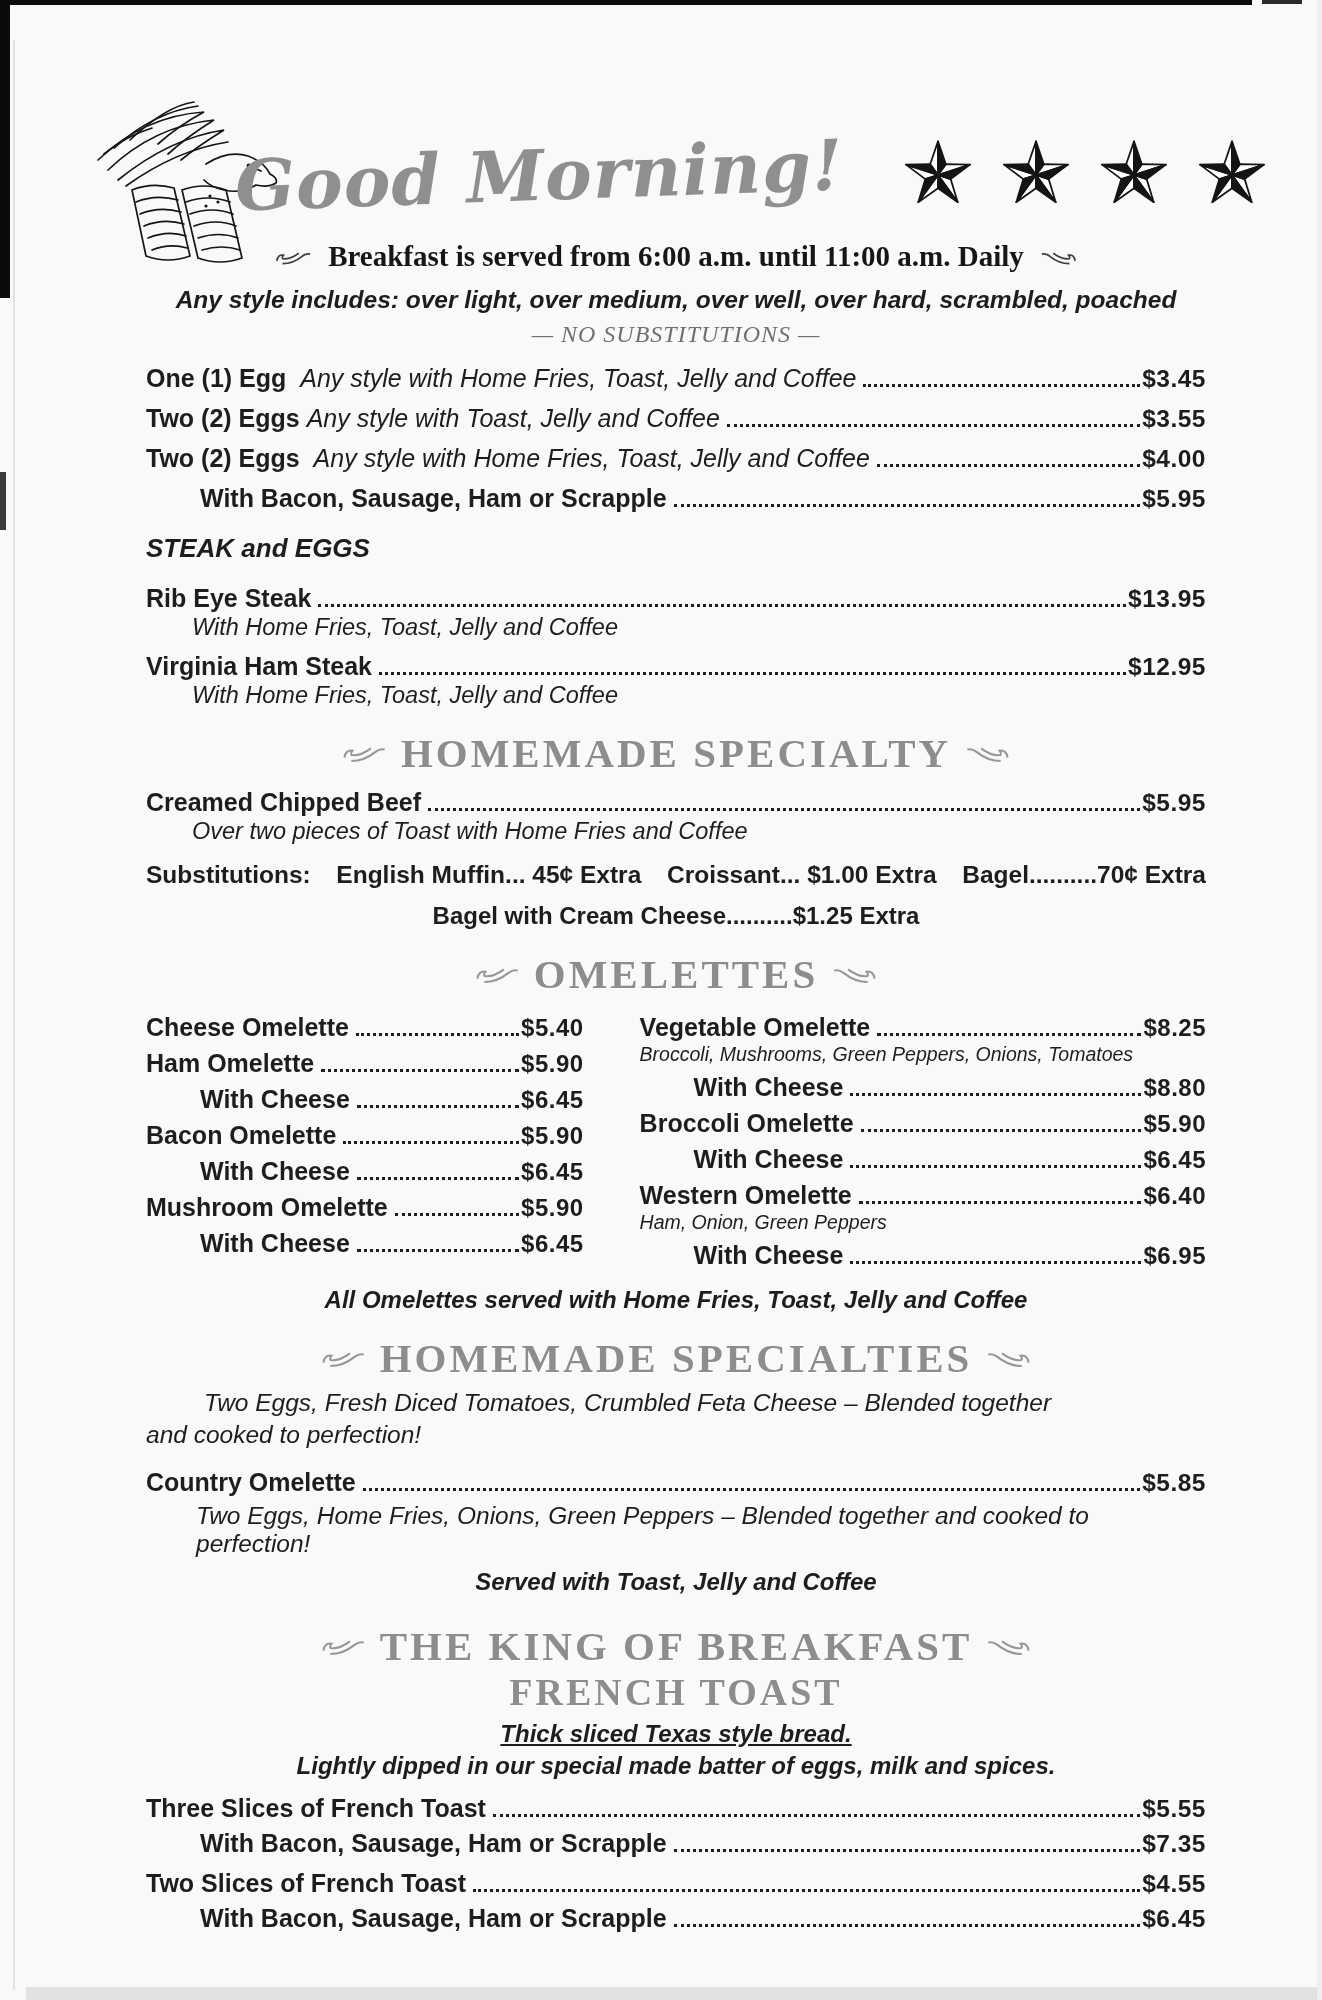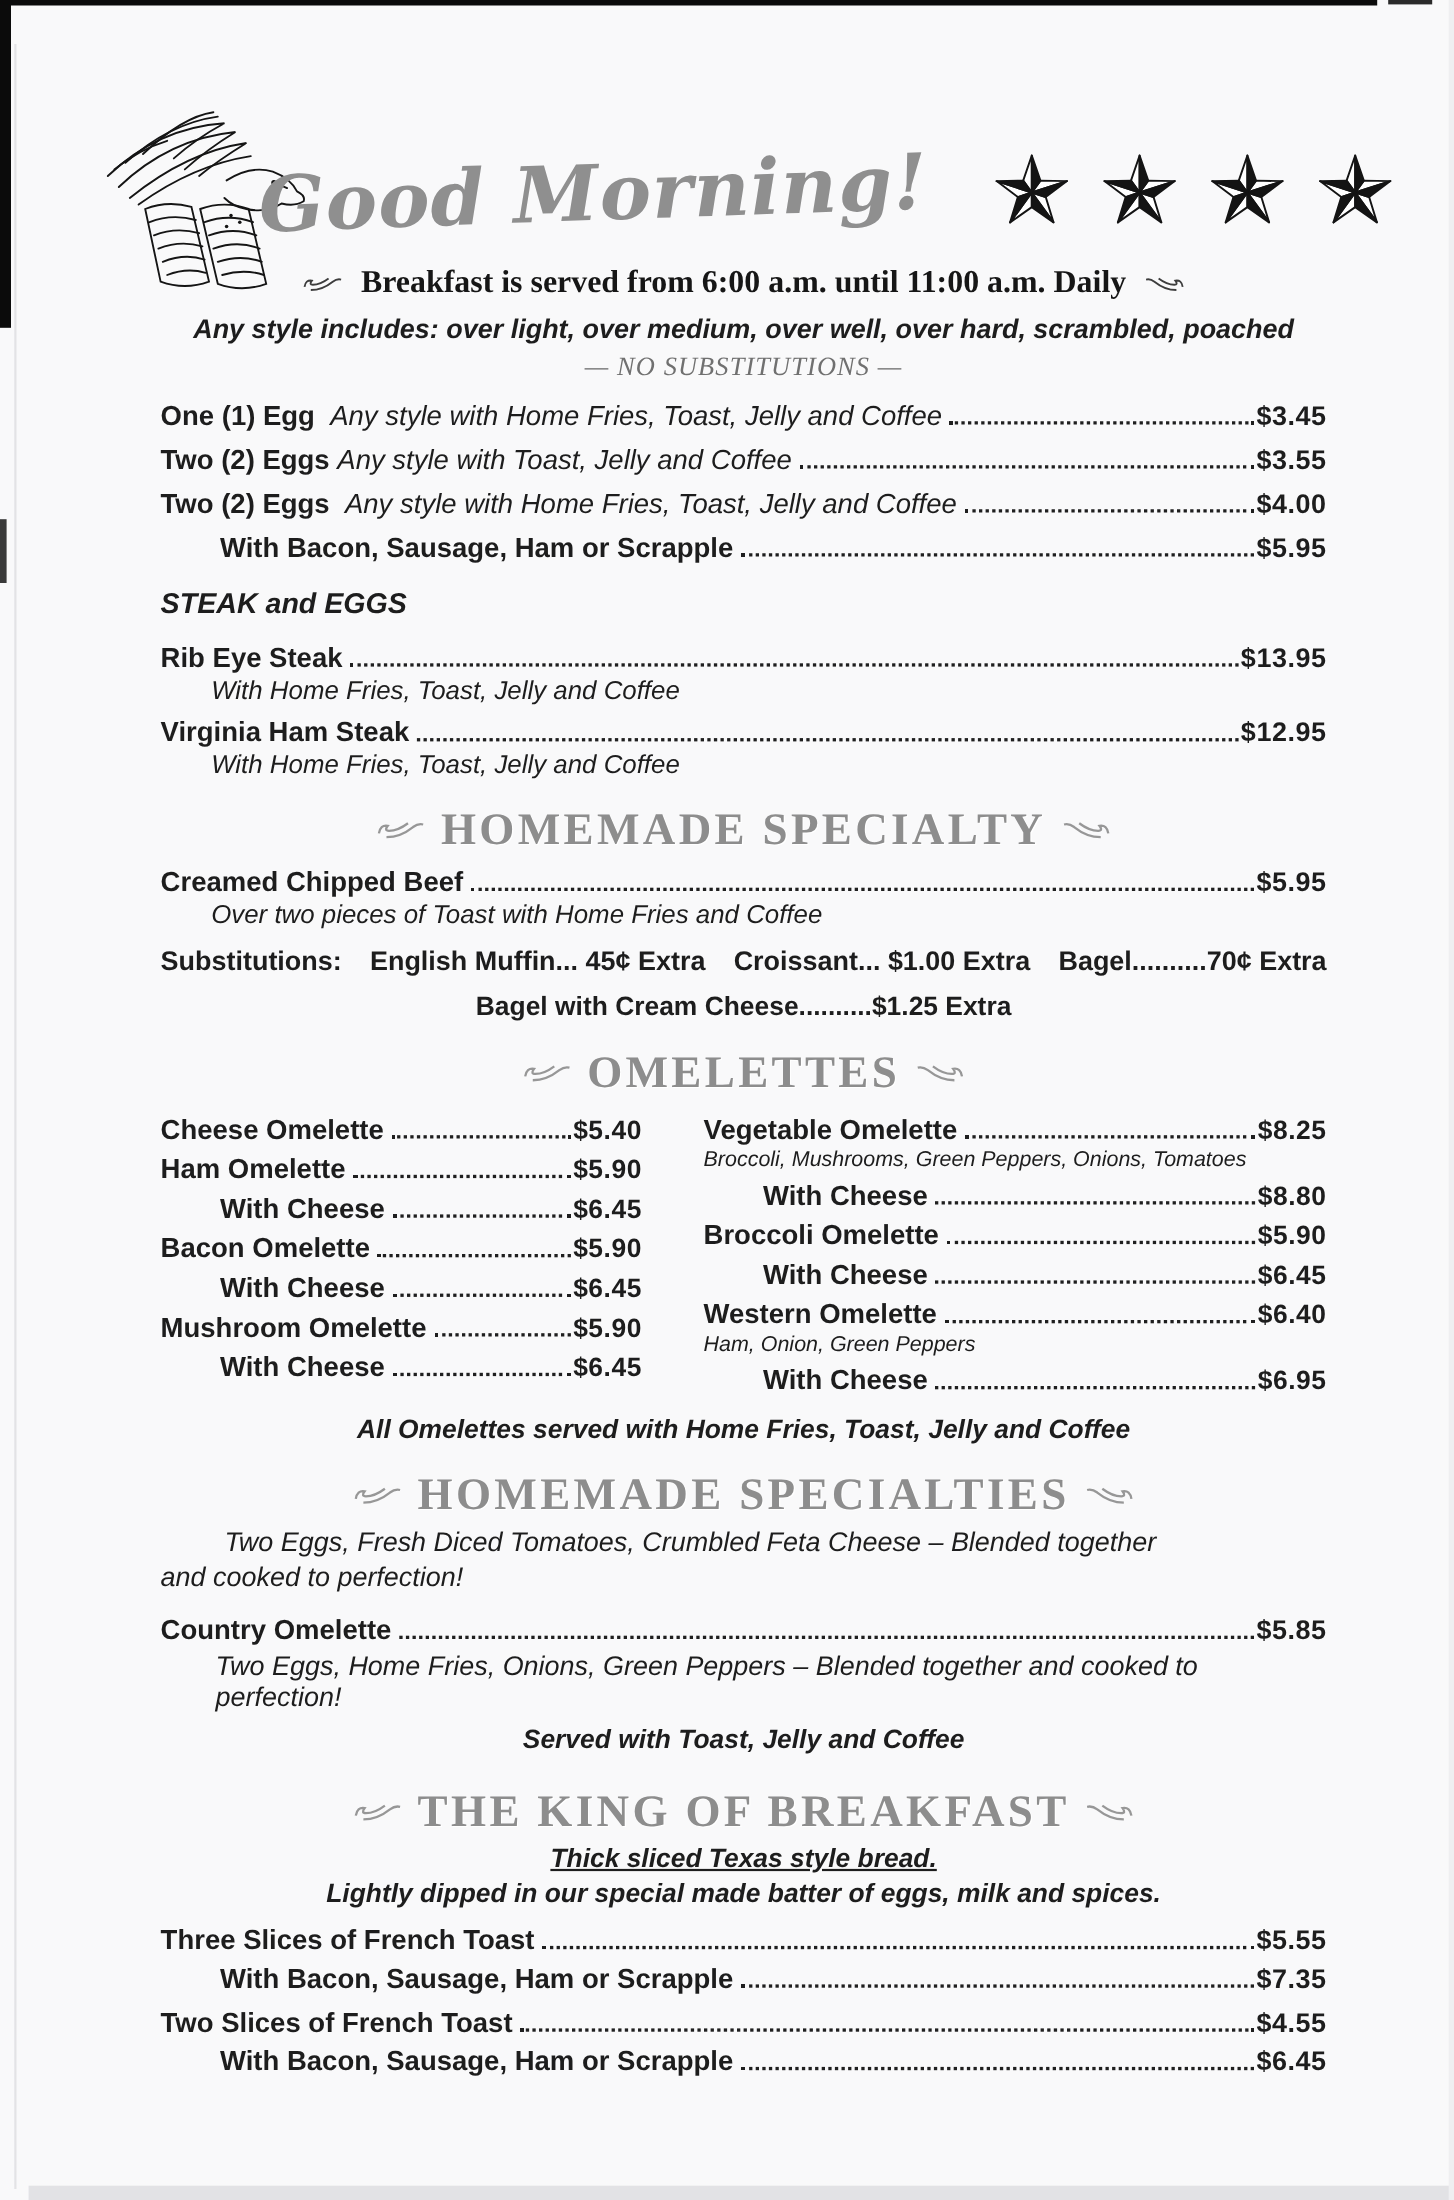--- a/index.html
+++ b/index.html
@@ -51,21 +51,21 @@
                 margin-top:20px;margin-bottom:4px;color:#8d8d8d;}
   .fancy-header .txt{font-family:"Liberation Serif",serif;font-weight:bold;font-size:41px;
                      letter-spacing:3px;text-shadow:1px 1px 0 #ffffff;white-space:nowrap;}
   .ft-line2{text-align:center;font-family:"Liberation Serif",serif;font-weight:bold;font-size:38px;
             letter-spacing:3px;color:#8d8d8d;text-shadow:1px 1px 0 #ffffff;margin-top:-4px;}
 
   .subs-line{display:flex;justify-content:space-between;font-weight:bold;font-size:24.5px;margin-top:16px;}
   .center-bold{text-align:center;font-weight:bold;font-size:24px;margin-top:13px;}
   .center-bold-italic{text-align:center;font-weight:bold;font-style:italic;font-size:24px;margin-top:10px;}
 
-  .om-grid{display:flex;margin-top:8px;}
+  .om-grid{display:flex;margin-top:8px;justify-content:space-between;}
   .om-col{display:flex;flex-direction:column;}
   .om-col.left{width:46%;padding-right:50px;box-sizing:border-box;}
   .om-col.right{width:54%;padding-left:6px;box-sizing:border-box;}
   .om-row{display:flex;align-items:baseline;font-size:25px;font-weight:bold;margin-top:7px;}
   .om-row .nm{white-space:nowrap;}
   .om-row .price{font-size:24px;}
   .om-note{font-style:italic;font-size:19.5px;font-weight:normal;margin-top:1px;}
 
   .desc-hang{font-style:italic;font-size:24.5px;max-width:935px;text-indent:58px;
              margin-top:5px;line-height:1.32;}
@@ -376,20 +376,21 @@
           </svg>
         </span>
       <span class="txt">THE KING OF BREAKFAST</span>
       <span class="swirl gray flip">
           <svg viewBox="0 0 40 22">
             <path d="M3 15 Q4 8 10 9 Q7 13 11 13 Q18 13 26 7" fill="none" stroke="currentColor" stroke-width="1.8"></path>
             <path d="M9 18 Q20 18 30 10 Q34 7 38 8" fill="none" stroke="currentColor" stroke-width="1.8"></path>
           </svg>
         </span>
     </div>
+    <div class="ft-line2">FRENCH TOAST</div>
     <div class="center-bold-italic" style="margin-top:6px;text-decoration:underline;">Thick sliced Texas style bread.</div>
     <div class="center-bold-italic" style="margin-top:4px;">Lightly dipped in our special made batter of eggs, milk and spices.</div>
 
     <div class="menu-row" style="margin-top:14px;">
       <span class="nm"><b>Three Slices of French Toast</b></span>
       <span class="dots"></span>
       <span class="price">$5.55</span>
     </div>
     <div class="menu-row indent" style="margin-top:6px;">
       <span class="nm"><b>With Bacon, Sausage, Ham or Scrapple</b></span>

